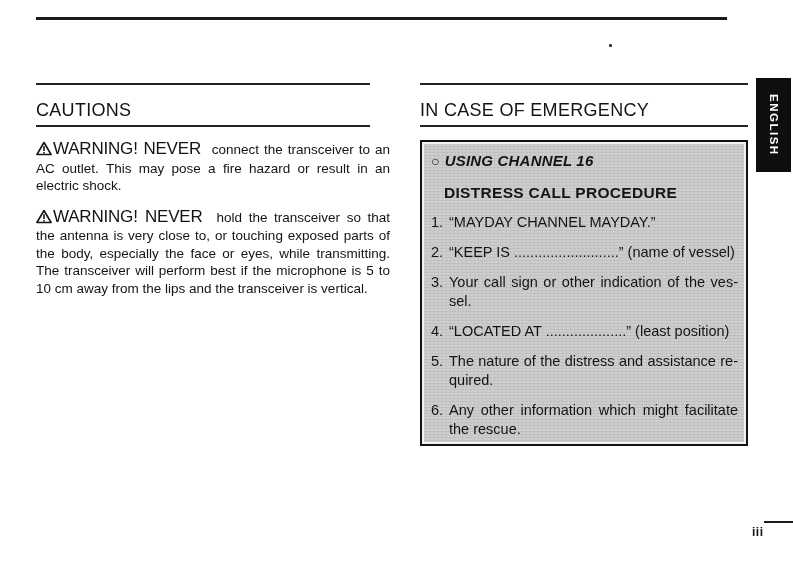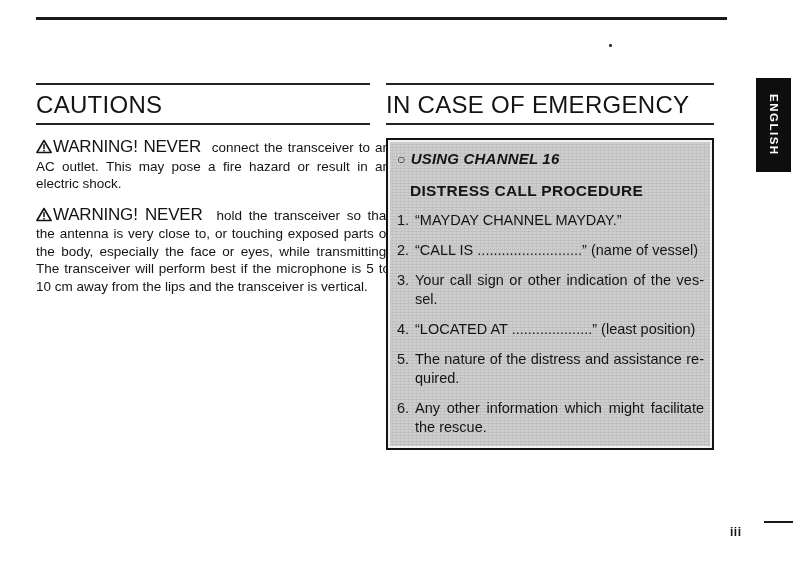--- a/index.html
+++ b/index.html
@@ -14,63 +14,63 @@
   }
   .toprule {
     position: absolute; left: 36px; top: 17px;
     width: 691px; height: 3px; background: #1a1a1a;
   }
   .dot-artifact {
     position: absolute; left: 609px; top: 44px;
     width: 3px; height: 3px; background: #333; border-radius: 1px;
   }
   .col-left  { position: absolute; left: 36px;  top: 83px; width: 354px; }
-  .col-right { position: absolute; left: 386px; top: 83px; width: 328px; }
+  .col-right { position: absolute; left: 420px; top: 83px; width: 328px; }
   h1.sect {
-    margin: 0; font-size: 24px; font-weight: 400; letter-spacing: 0.3px;
+    margin: 0; font-size: 18px; font-weight: 400; letter-spacing: 0.3px;
     border-top: 2px solid #222; border-bottom: 2px solid #222;
-    padding: 6px 0 4px;
+    padding: 15px 0 4px;
   }
   .col-left h1.sect { width: 334px; }
   .para {
     margin: 13px 0 0; font-size: 13.5px; line-height: 17.5px;
     text-align: justify;
   }
   .lead { font-weight: normal; font-size: 17px; letter-spacing: -0.2px; white-space: nowrap; }
   .lead .tri { display: inline-block; vertical-align: -2px; margin-right: 1px; }
   .graybox {
     margin-top: 13px;
     border: 2px solid #121212;
     background-color: var(--box-fill, #c9c9c9);
     background-image:
       repeating-linear-gradient(0deg,  rgba(0,0,0,0.045) 0 1px, rgba(255,255,255,0.05) 1px 3px),
       repeating-linear-gradient(90deg, rgba(0,0,0,0.03)  0 1px, rgba(255,255,255,0.03) 1px 4px);
     box-shadow: inset 0 0 0 2px #f2f2f2;
-    padding: 9px 8px 11px 9px;
+    padding: 9px 8px 5px 9px;
   }
   .bhead { margin: 1px 0 0; font-size: 15px; font-weight: bold; font-style: italic; letter-spacing: 0.2px; }
   .bhead .bullet { font-style: normal; font-weight: bold; margin-right: 5px; font-size: 14px; }
   .bsub  { margin: 15px 13px 0; font-size: 15.5px; font-weight: bold; letter-spacing: 0.3px; }
   .steps { margin: 6px 0 0; }
   .item  { display: flex; margin-top: 11px; font-size: 14.5px; line-height: 19px; }
   .item .num  { flex: 0 0 18px; }
   .item .itxt { flex: 1; text-align: justify; }
   .lang-tab {
     position: absolute; left: 756px; top: 78px; width: 35px; height: 94px;
     background: var(--tab-bg, #0e0e0e); color: #fff;
     display: flex; align-items: center; justify-content: center;
     writing-mode: vertical-rl;
     font-size: 11.5px; font-weight: bold; letter-spacing: 1.5px;
   }
   .pgline {
     position: absolute; left: 764px; top: 521px;
     width: 29px; height: 2px; background: #1a1a1a;
   }
   .pgnum {
-    position: absolute; left: 730px; top: 525px;
+    position: absolute; left: 752px; top: 525px;
     font-size: 12px; font-weight: bold; letter-spacing: 0.5px;
   }
 </style>
 </head>
 <body>
 
 <div class="page">
 
   <div class="toprule"></div>
   <div class="dot-artifact"></div>
@@ -111,21 +111,21 @@
       </p>
       <p class="bsub">DISTRESS CALL PROCEDURE</p>
 
       <div class="steps">
         <div class="item">
           <span class="num">1.</span>
           <span class="itxt">“MAYDAY CHANNEL MAYDAY.”</span>
         </div>
         <div class="item">
           <span class="num">2.</span>
-          <span class="itxt">“CALL IS ..........................” (name of vessel)</span>
+          <span class="itxt">“KEEP IS ..........................” (name of vessel)</span>
         </div>
         <div class="item">
           <span class="num">3.</span>
           <span class="itxt">Your call sign or other indication of the ves­sel.</span>
         </div>
         <div class="item">
           <span class="num">4.</span>
           <span class="itxt">“LOCATED AT ....................” (least position)</span>
         </div>
         <div class="item">

